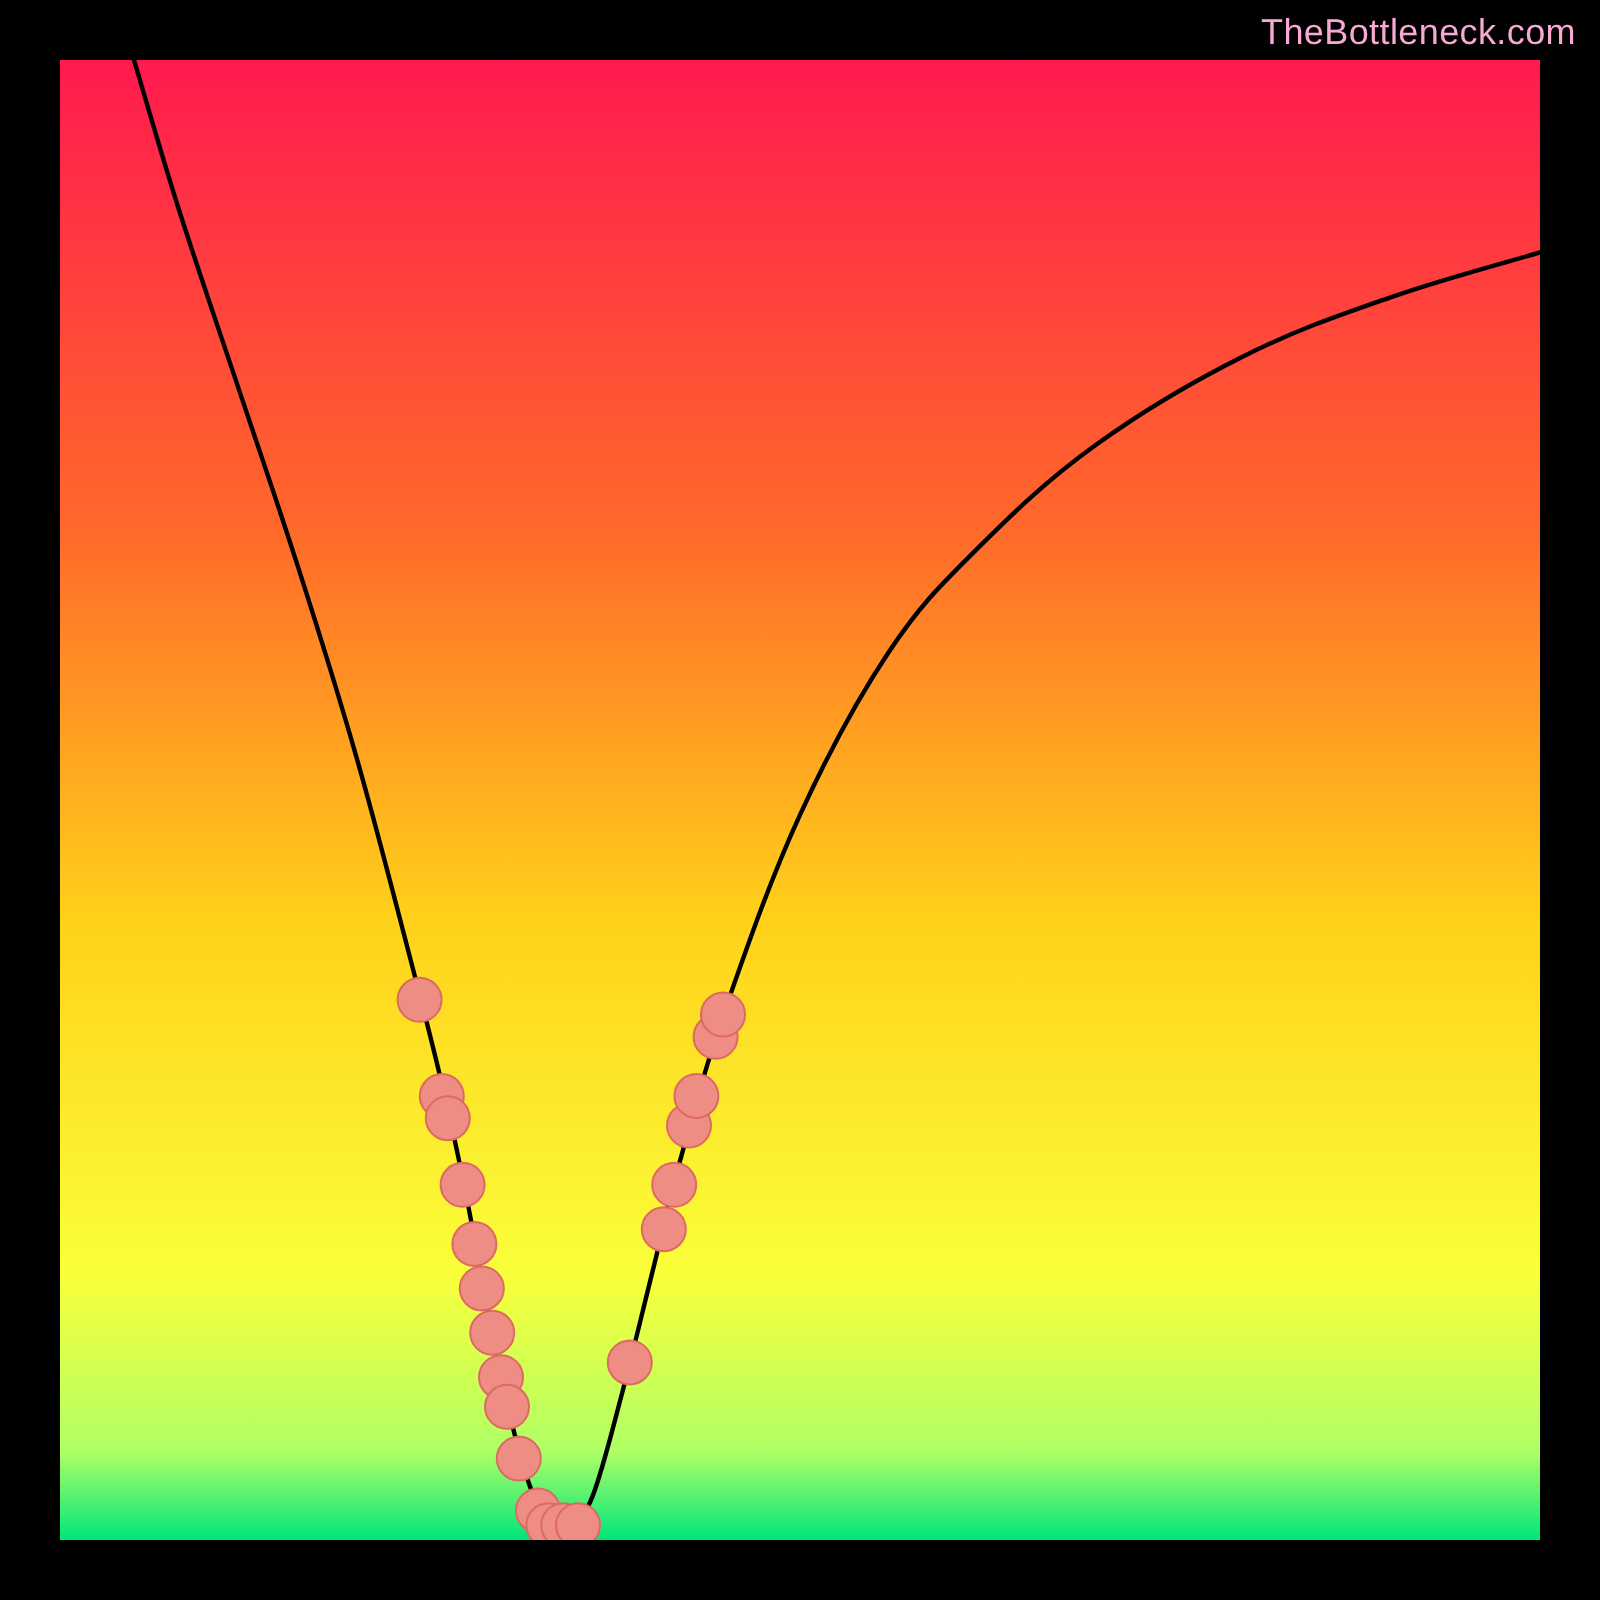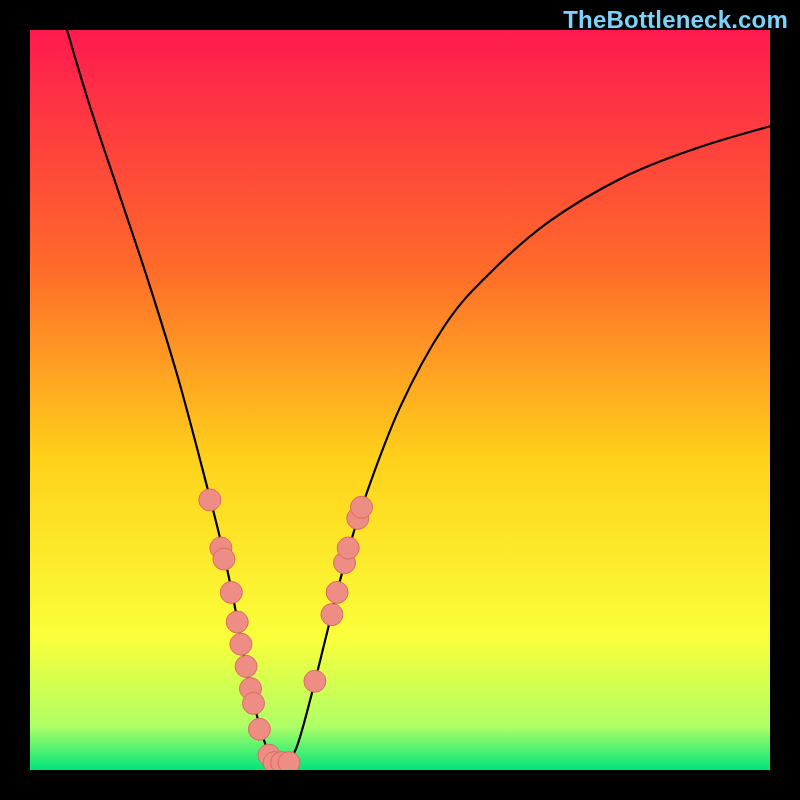--- a/index.html
+++ b/index.html
@@ -22,23 +22,23 @@
     left: 30px;
     top: 30px;
     width: 740px;
     height: 740px;
     overflow: hidden;
   }
   .watermark {
     position: absolute;
     top: 6px;
     right: 12px;
-    color: #7dd3fc;
-    font-size: 24px;
-    font-weight: 700;
+    color: #f9a8d4;
+    font-size: 18px;
+    font-weight: 400;
     letter-spacing: 0.2px;
     z-index: 20;
   }
   svg { display: block; }
 </style>
 </head>
 <body>
 
 <div class="frame">
 

